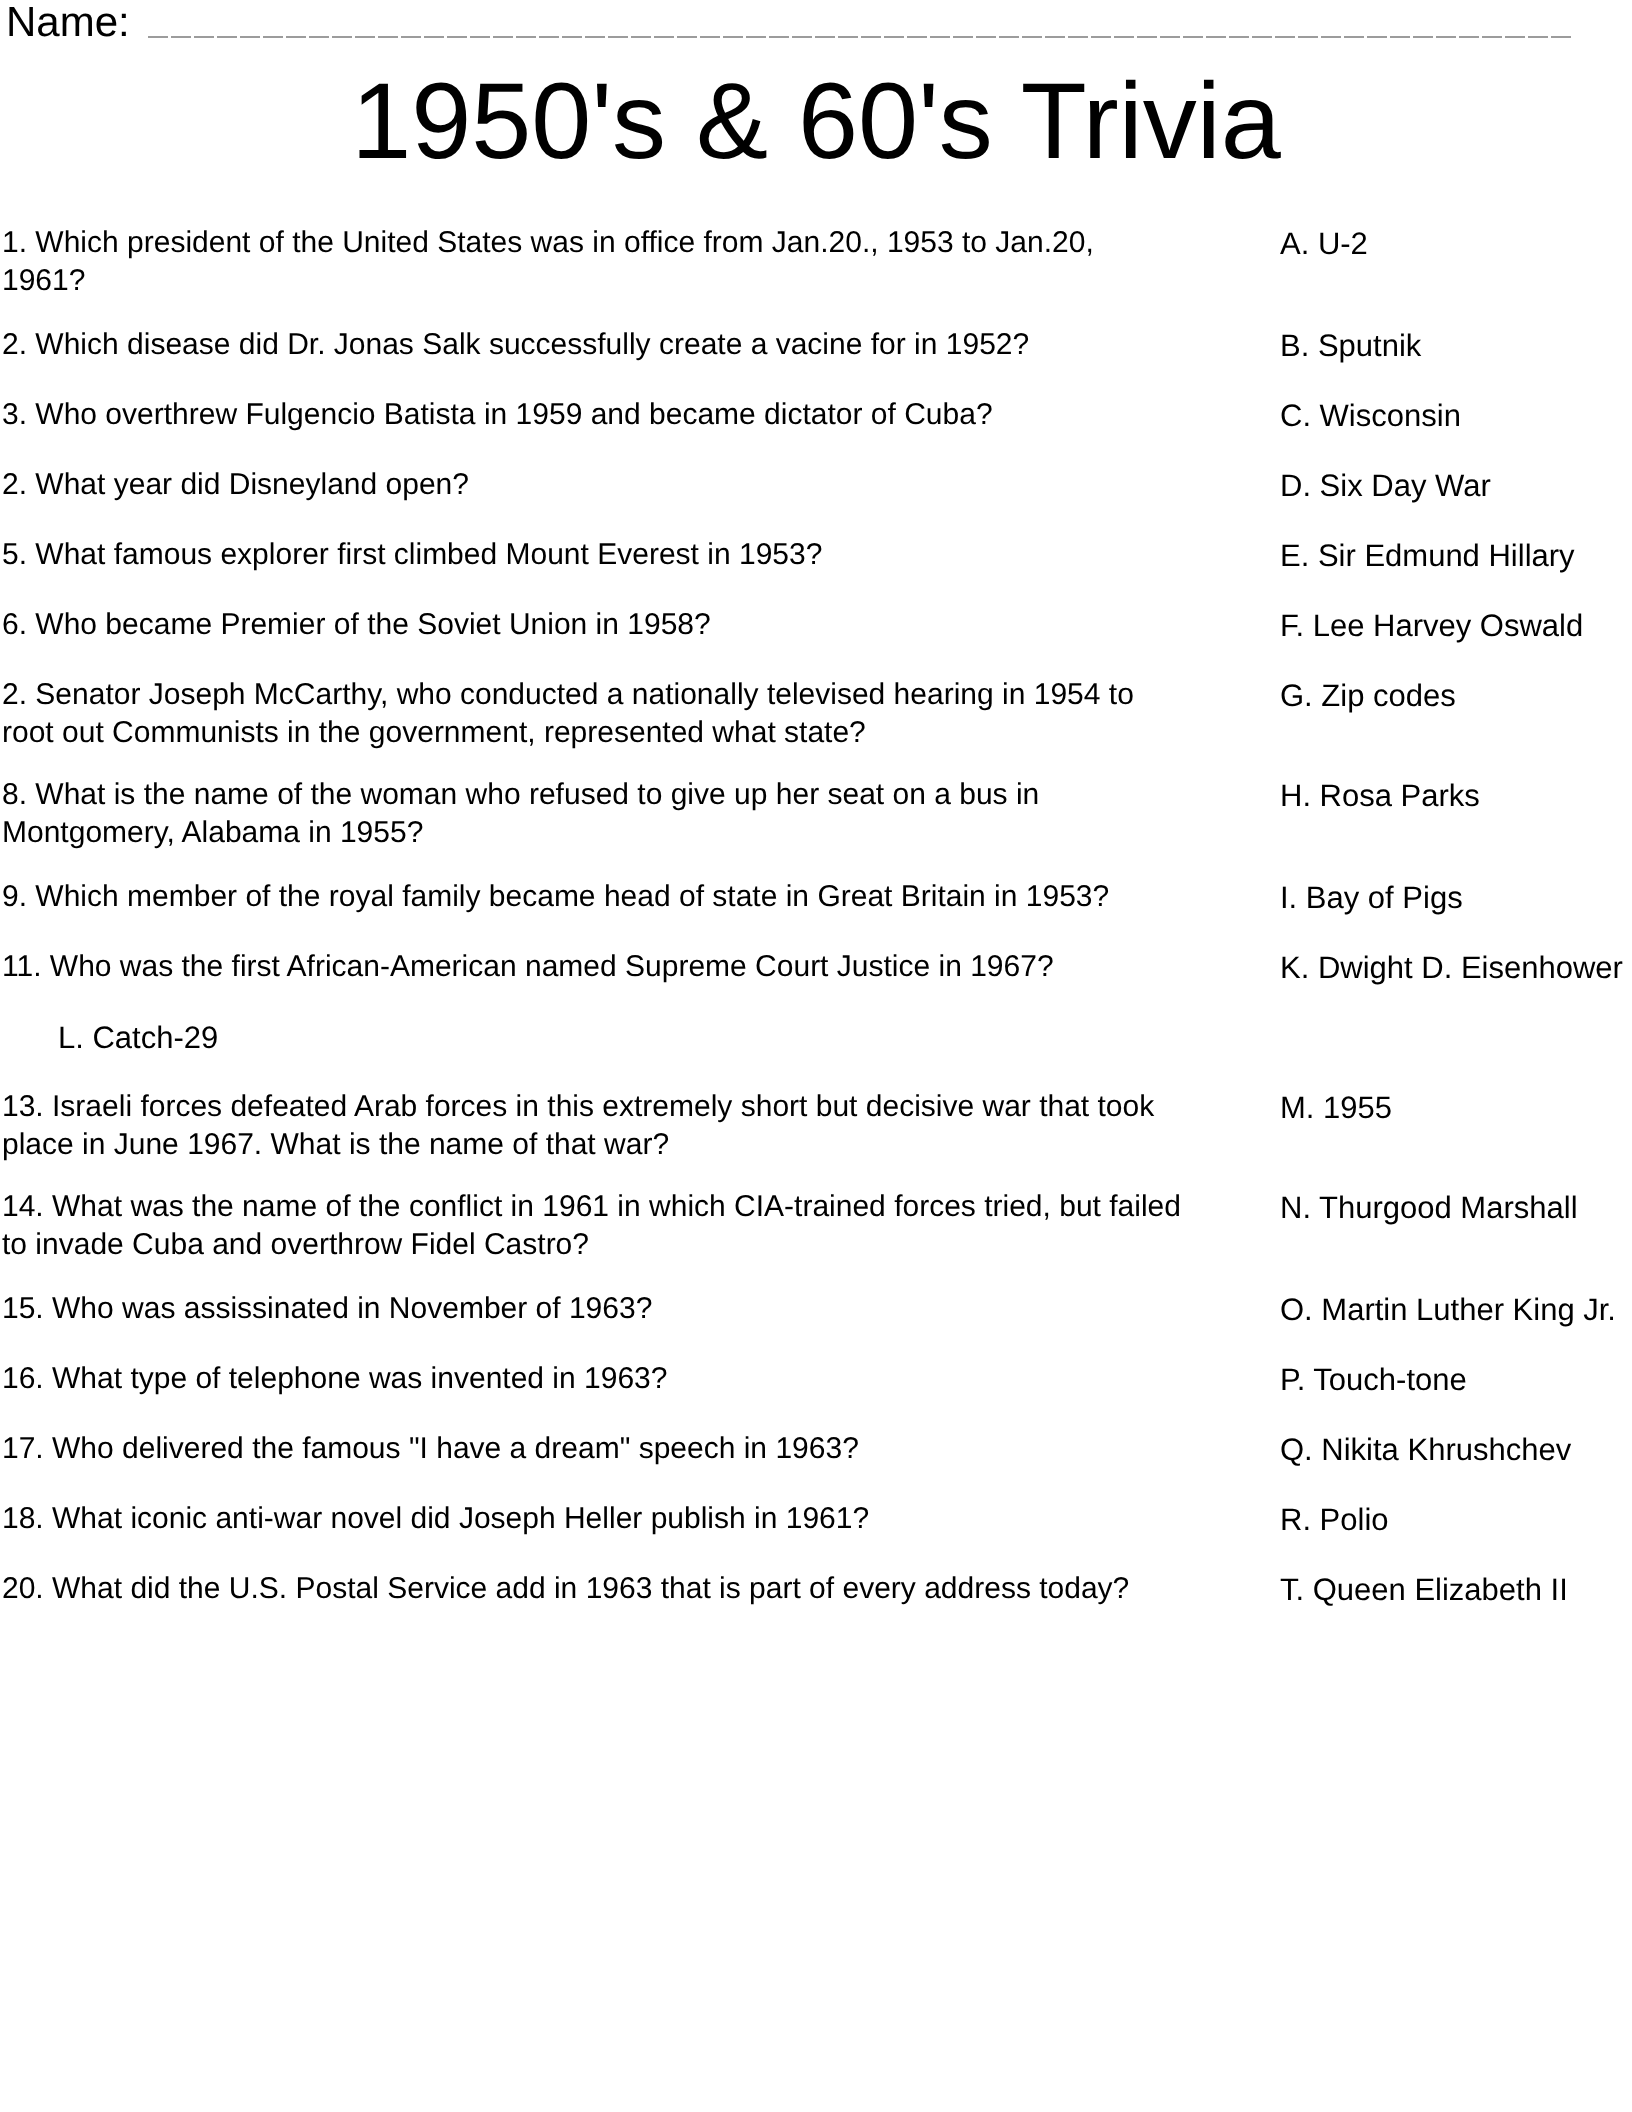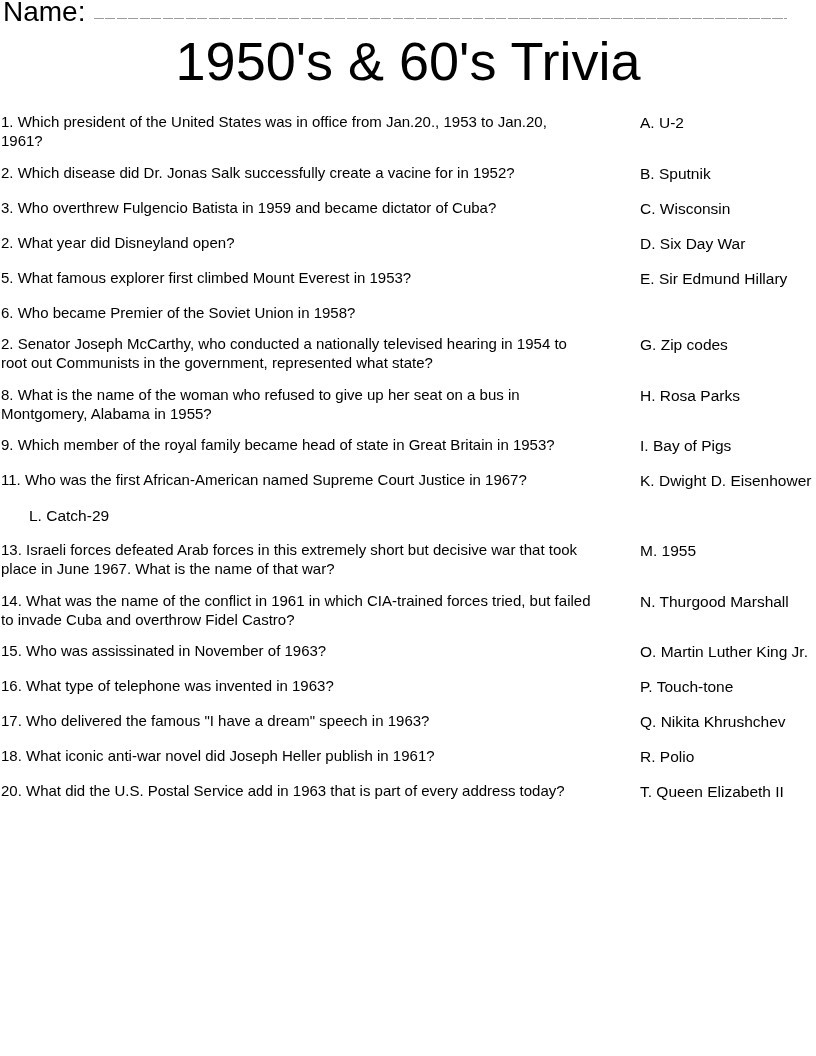--- a/index.html
+++ b/index.html
@@ -14,21 +14,21 @@
     font-family: "Liberation Sans", sans-serif;
     overflow: hidden;
   }
   .name-row {
     display: flex;
     align-items: flex-end;
     padding: 1px 29px 0 3px;
     height: 21px;
   }
   .name-label {
-    font-size: 28px;
+    font-size: 21px;
     line-height: 21px;
     white-space: nowrap;
     margin-top: 25px;
   }
   .name-line {
     flex: 1;
     height: 1px;
     margin: 0 0 3px 9px;
     background: repeating-linear-gradient(to right, #9c9c9c 0 10px, transparent 10px 11.5px);
   }
@@ -89,20 +89,21 @@
   <div class="row">
     <div class="q">2. What year did Disneyland open?</div>
     <div class="a">D. Six Day War</div>
   </div>
   <div class="row">
     <div class="q">5. What famous explorer first climbed Mount Everest in 1953?</div>
     <div class="a">E. Sir Edmund Hillary</div>
   </div>
   <div class="row">
     <div class="q">6. Who became Premier of the Soviet Union in 1958?</div>
+    <div class="a">F. Lee Harvey Oswald</div>
   </div>
   <div class="row">
     <div class="q">2. Senator Joseph McCarthy, who conducted a nationally televised hearing in 1954 to root out Communists in the government, represented what state?</div>
     <div class="a">G. Zip codes</div>
   </div>
   <div class="row">
     <div class="q">8. What is the name of the woman who refused to give up her seat on a bus in Montgomery, Alabama in 1955?</div>
     <div class="a">H. Rosa Parks</div>
   </div>
   <div class="row">

